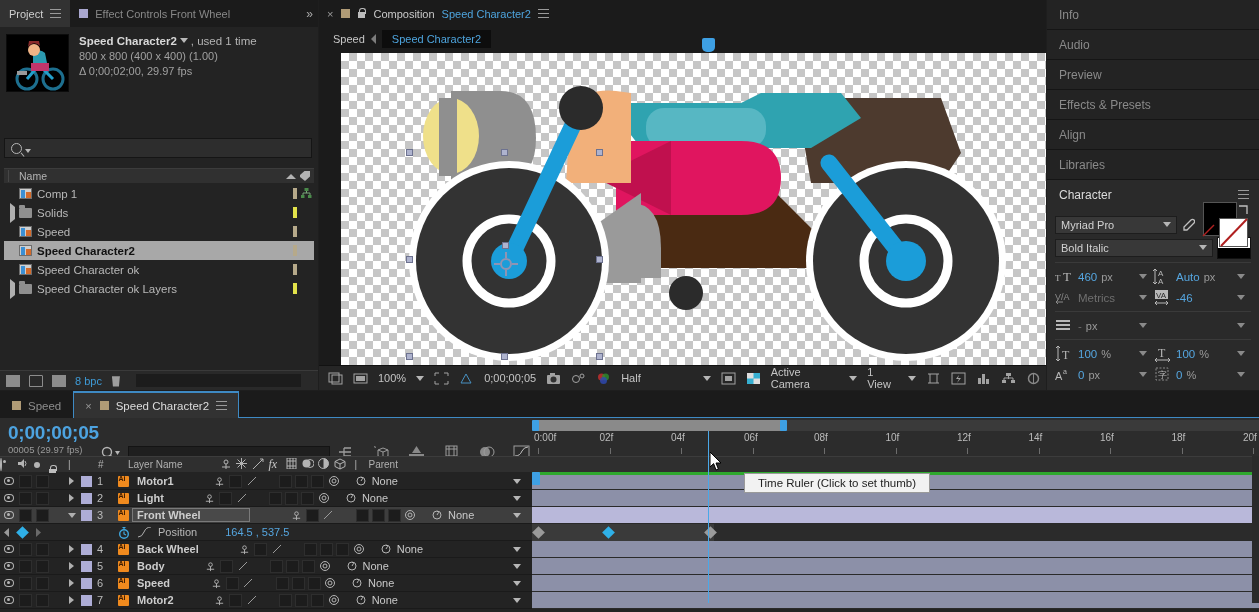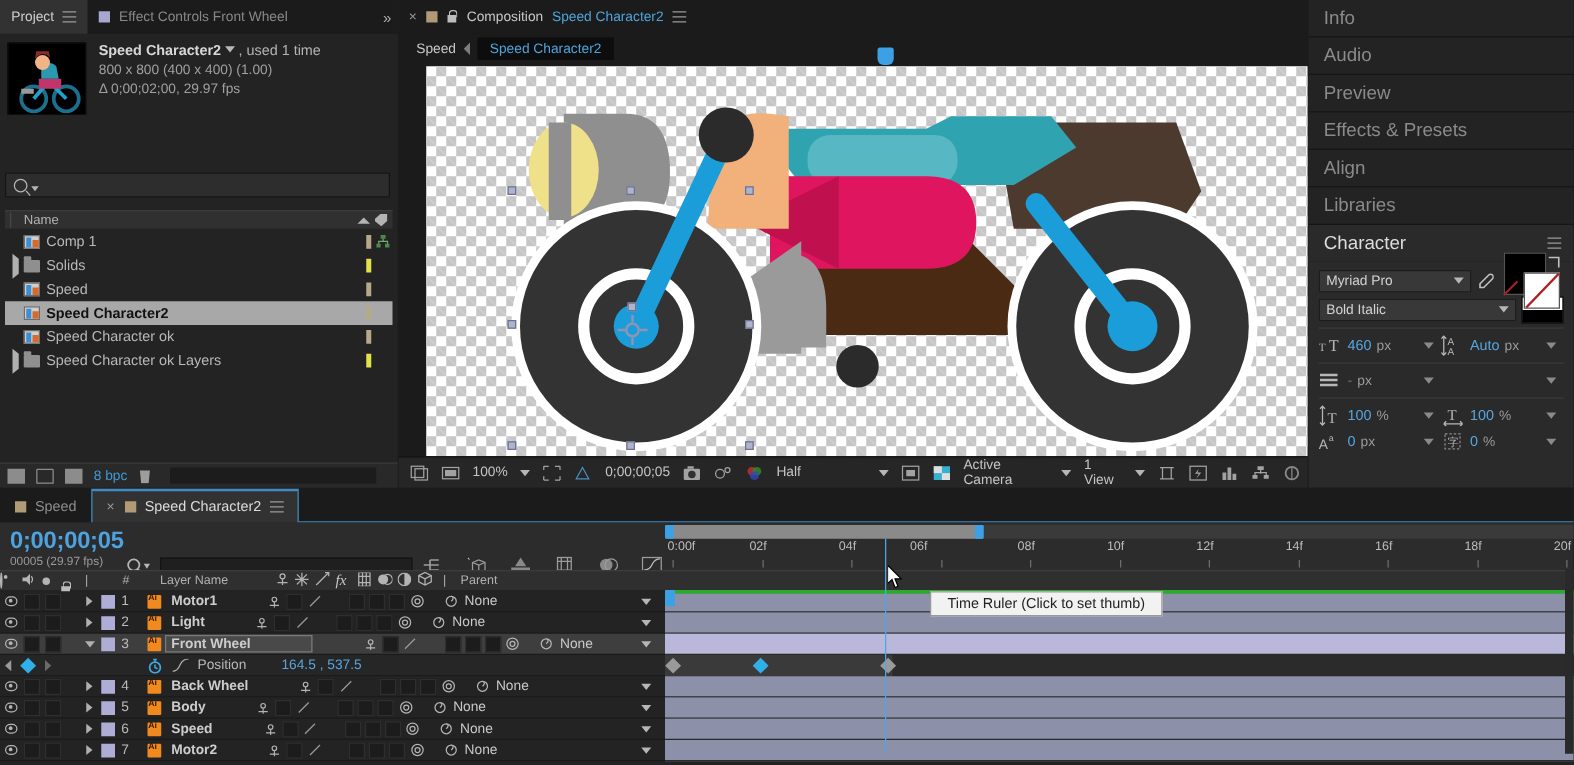--- a/index.html
+++ b/index.html
@@ -90,21 +90,21 @@
   #viewer svg{position:absolute;left:0;top:0;}
   .handle{position:absolute;width:7px;height:7px;background:#aeb3ce;border:1px solid #6d7290;}
 
   #compBar{position:absolute;left:0;top:365px;width:727px;height:25px;background:#262626;border-top:1px solid #121212;display:flex;align-items:center;gap:0;padding-left:4px;font-size:11px;color:#c5c5c5;}
   #compBar .it{display:flex;align-items:center;height:25px;padding:0 5px;gap:4px;}
   .caret{width:0;height:0;border-left:4px solid transparent;border-right:4px solid transparent;border-top:5px solid #b6b6b6;}
   .gi{width:15px;height:13px;opacity:.85;}
 
   
   #right{left:1047px;top:0;width:212px;height:390px;background:#1b1b1b;}
-  .rsec{height:30px;display:flex;align-items:center;padding-left:12px;font-size:15px;color:#8a8a8a;border-bottom:1px solid #151515;background:#232323;}
+  .rsec{height:30px;display:flex;align-items:center;padding-left:12px;font-size:12px;color:#8a8a8a;border-bottom:1px solid #151515;background:#232323;}
   .rsec.cur{color:#dcdcdc;background:#2a2a2a;}
   .rsec .hamb{margin-left:auto;margin-right:10px;}
   #charPanel{position:absolute;left:0;top:209px;width:212px;height:181px;background:#2a2a2a;padding:4px 8px 0 8px;}
   .frow{display:flex;align-items:center;height:23px;gap:4px;}
   .fsel{flex:1;display:flex;align-items:center;height:18px;background:#383838;border:1px solid #1d1d1d;padding:0 5px;font-size:11px;color:#d2d2d2;}
   .fsel .caret{margin-left:auto;}
   .dropper{width:14px;height:14px;position:relative;flex:none;}
   .swBW{width:34px;height:22px;border:1px solid #111;background:linear-gradient(#fff 0,#fff 50%,#000 50%,#000 100%);}
   .colStack{position:relative;width:52px;height:45px;flex:none;}
   .colStack .big{position:absolute;left:4px;top:0;width:34px;height:34px;background:#000;border:1px solid #555;}
@@ -544,20 +544,39 @@
           <span class="mcar"></span>
         </span>
         <span class="mcell">
           <svg class="mico" viewBox="0 0 19 17">
               <text x="5" y="8" font-size="8" fill="#b8b8b8">A</text>
               <text x="5" y="16" font-size="8" fill="#b8b8b8">A</text>
               <path d="M2 2 L2 15 M0 3 L2 1 L4 3 M0 14 L2 16 L4 14" stroke="#b8b8b8" fill="none"></path>
             </svg>
           <span class="mval">Auto</span>
           <span class="munit">px</span>
+          <span class="mcar"></span>
+        </span>
+      </div>
+      <div class="mrow">
+        <span class="mcell">
+          <svg class="mico" viewBox="0 0 19 17">
+              <text x="0" y="11" font-size="9" fill="#8a8a8a">V/A</text>
+              <path d="M1 13 L8 13 M1 13 L3 11 M1 13 L3 15" stroke="#8a8a8a" fill="none"></path>
+            </svg>
+          <span class="mval dim">Metrics</span>
+          <span class="mcar"></span>
+        </span>
+        <span class="mcell">
+          <svg class="mico" viewBox="0 0 19 17">
+              <rect x="2" y="1" width="13" height="9" fill="#b8b8b8"></rect>
+              <text x="3" y="9" font-size="8" fill="#2a2a2a">VA</text>
+              <path d="M2 14 L15 14 M2 14 L4 12 M2 14 L4 16 M15 14 L13 12 M15 14 L13 16" stroke="#b8b8b8" fill="none"></path>
+            </svg>
+          <span class="mval">-46</span>
           <span class="mcar"></span>
         </span>
       </div>
       <div class="divline"></div>
       <div class="mrow">
         <span class="mcell">
           <svg class="mico" viewBox="0 0 19 17">
               <path d="M1 4 L15 4 M1 8 L15 8 M1 12 L15 12" stroke="#b8b8b8" stroke-width="2"></path>
             </svg>
           <span class="mval dim">-</span>
@@ -677,21 +696,21 @@
         <div class="wbHandle" style="left:0px"></div>
         <div class="wbHandle" style="left:248px"></div>
       </div>
       <div id="rulerTicks">
           <div class="tlab" style="left: 2px;">0:00f</div>
           <div class="ttick" style="left: 6px;"></div>
           <div class="tlab" style="left: 67.5px;">02f</div>
           <div class="ttick" style="left: 77.5px;"></div>
           <div class="tlab" style="left: 139px;">04f</div>
           <div class="ttick" style="left: 149px;"></div>
-          <div class="tlab" style="left: 196px; text-align: right;">06f</div>
+          <div class="tlab" style="left: 212px; text-align: right;">06f</div>
           <div class="ttick" style="left: 220.5px;"></div>
           <div class="tlab" style="left: 282px;">08f</div>
           <div class="ttick" style="left: 292px;"></div>
           <div class="tlab" style="left: 353.5px;">10f</div>
           <div class="ttick" style="left: 363.5px;"></div>
           <div class="tlab" style="left: 425px;">12f</div>
           <div class="ttick" style="left: 435px;"></div>
           <div class="tlab" style="left: 496.5px;">14f</div>
           <div class="ttick" style="left: 506.5px;"></div>
           <div class="tlab" style="left: 568px;">16f</div>

